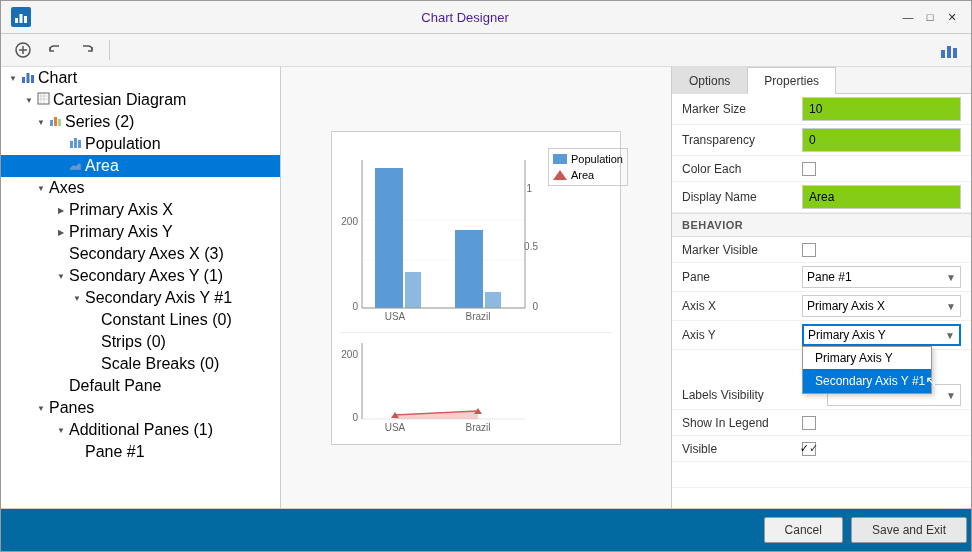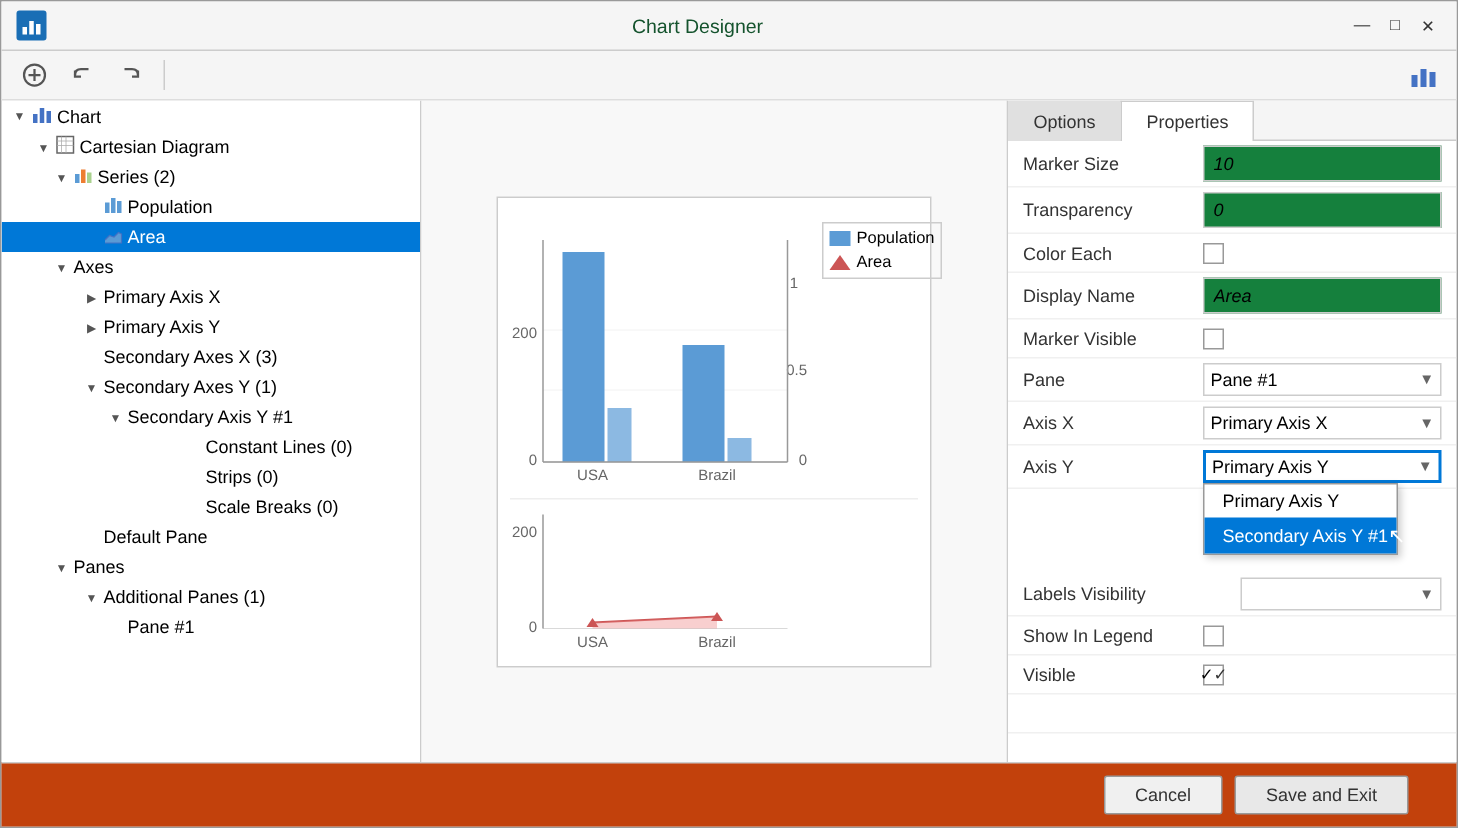--- a/index.html
+++ b/index.html
@@ -1,21 +1,21 @@
 <!DOCTYPE html>
 <html><head>
   <meta charset="utf-8">
   <style>
     * { box-sizing: border-box; margin: 0; padding: 0; }
     body { font-family: 'Segoe UI', Tahoma, Geneva, Verdana, sans-serif; font-size: 12px; background: #f0f0f0; }
 
     .window { width: 972px; height: 552px; background: #f5f5f5; border: 1px solid #999; display: flex; flex-direction: column; }
 
     .title-bar { background: #f5f5f5; border-bottom: 1px solid #ccc; padding: 6px 10px; display: flex; align-items: center; justify-content: space-between; }
-    .title-text { flex: 1; text-align: center; font-size: 13px; color: #14532d; }
+    .title-text { flex: 1; text-align: center; font-size: 13px; color: #4c1d95; }
     .title-icon { width: 20px; height: 20px; background: #1a6eb5; border-radius: 2px; display: flex; align-items: center; justify-content: center; }
     .window-controls { display: flex; gap: 4px; }
     .win-btn { width: 18px; height: 16px; border: none; background: transparent; cursor: pointer; font-size: 11px; color: #333; display: flex; align-items: center; justify-content: center; }
 
     .toolbar { background: #f5f5f5; border-bottom: 1px solid #ddd; padding: 4px 8px; display: flex; align-items: center; gap: 4px; }
     .toolbar-btn { width: 28px; height: 24px; border: 1px solid transparent; background: transparent; cursor: pointer; border-radius: 2px; display: flex; align-items: center; justify-content: center; font-size: 14px; color: #555; }
     .toolbar-separator { width: 1px; height: 20px; background: #ccc; margin: 0 4px; }
     .toolbar-right { margin-left: auto; }
 
     .main-content { display: flex; flex: 1; overflow: hidden; }
@@ -24,29 +24,29 @@
     .tree-panel { width: 280px; background: white; border-right: 1px solid #ccc; display: flex; flex-direction: column; }
     .tree-scroll { width: 100%; height: 100%; overflow-y: scroll; }
     .tree-item { display: flex; align-items: center; padding: 2px 4px; cursor: pointer; white-space: nowrap; }
     .tree-item.selected { background: #0078d7; color: white; }
     .tree-item.selected .item-icon { color: white; }
     .tree-toggle { width: 16px; height: 16px; display: flex; align-items: center; justify-content: center; font-size: 8px; color: #555; flex-shrink: 0; }
     .tree-toggle.expanded::before { content: '▼'; }
     .tree-toggle.collapsed::before { content: '▶'; }
     .tree-toggle.leaf::before { content: ''; }
     .item-icon { margin-right: 3px; font-size: 13px; }
-    .item-label { font-size: 12px; }
+    .item-label { font-size: 16px; }
 
     
     .indent-0 { padding-left: 4px; }
     .indent-1 { padding-left: 20px; }
     .indent-2 { padding-left: 32px; }
     .indent-3 { padding-left: 52px; }
     .indent-4 { padding-left: 68px; }
-    .indent-5 { padding-left: 84px; margin-left: 36px; }
+    .indent-5 { padding-left: 84px; }
 
     
     .tree-panel .tree-scroll::-webkit-scrollbar { width: 14px; }
     .tree-panel .tree-scroll::-webkit-scrollbar-track { background: #f0f0f0; }
     .tree-panel .tree-scroll::-webkit-scrollbar-thumb { background: #c0c0c0; border: 3px solid #f0f0f0; border-radius: 7px; }
 
     
     .chart-area { flex: 1; background: #f8f8f8; display: flex; flex-direction: column; align-items: center; justify-content: center; padding: 10px; position: relative; }
     .chart-legend { display: flex; flex-direction: column; gap: 4px; padding: 4px; border: 1px solid #ccc; font-size: 11px; }
     .legend-item { display: flex; align-items: center; gap: 4px; }
@@ -59,33 +59,33 @@
 
     .properties-panel { flex: 1; overflow-y: auto; padding: 0; background: white; }
     .properties-panel::-webkit-scrollbar { width: 14px; }
     .properties-panel::-webkit-scrollbar-track { background: #f0f0f0; }
     .properties-panel::-webkit-scrollbar-thumb { background: #c0c0c0; border: 3px solid #f0f0f0; border-radius: 7px; }
 
     .section-header { background: #f5f5f5; padding: 5px 10px; font-size: 11px; color: #555; font-weight: bold; border-bottom: 1px solid #ddd; border-top: 1px solid #ddd; letter-spacing: 0.5px; }
     .prop-row { display: flex; align-items: center; padding: 3px 10px; border-bottom: 1px solid #f0f0f0; min-height: 26px; }
     .prop-label { width: 120px; font-size: 12px; color: #333; flex-shrink: 0; }
     .prop-value { flex: 1; }
-    .prop-input { width: 100%; height: 22px; border: 1px solid #ccc; padding: 11px 6px; font-size: 12px; background: #15803d; font-style: italic; }
+    .prop-input { width: 100%; height: 22px; border: 1px solid #ccc; padding: 11px 6px; font-size: 12px; background: #84cc16; }
     .prop-checkbox { width: 14px; height: 14px; border: 1px solid #999; background: white; }
     .prop-checkbox.checked::after { content: '✓'; font-size: 11px; display: flex; align-items: center; justify-content: center; height: 100%; color: #333; }
     .prop-select { width: 100%; height: 22px; border: 1px solid #ccc; padding: 1px 4px; font-size: 12px; background: white; display: flex; align-items: center; justify-content: space-between; cursor: pointer; position: relative; }
     .prop-select-arrow { font-size: 10px; color: #666; }
 
     
     .dropdown-overlay { position: absolute; background: white; border: 1px solid #999; z-index: 100; box-shadow: 2px 2px 5px rgba(0,0,0,0.2); }
     .dropdown-item { padding: 4px 12px; font-size: 12px; cursor: pointer; white-space: nowrap; }
     .dropdown-item.selected { background: #0078d7; color: white; }
 
     
-    .bottom-bar { background: #c2410c; border-top: 1px solid #ccc; padding: 8px 32px; display: flex; justify-content: flex-end; gap: 8px; }
+    .bottom-bar { background: #0369a1; border-top: 1px solid #ccc; padding: 8px 4px; display: flex; justify-content: flex-end; gap: 8px; }
     .btn { padding: 5px 20px; border: 1px solid #999; background: #f0f0f0; cursor: pointer; font-size: 12px; border-radius: 2px; color: #333; }
     .btn-primary { background: #e8e8e8; }
   </style>
 </head>
 <body>
 
 <div class="window">
 
   <div class="title-bar">
     <div class="title-icon">
@@ -362,20 +362,21 @@
           </div>
         </div>
 
         <div class="prop-row">
           <span class="prop-label">Display Name</span>
           <div class="prop-value">
             <input class="prop-input" value="Area" style="">
           </div>
         </div>
 
+        <div class="section-header">BEHAVIOR</div>
 
         <div class="prop-row">
           <span class="prop-label">Marker Visible</span>
           <div class="prop-value">
             <div class="prop-checkbox" style="width:14px;height:14px;border:1px solid #999;background:white;"></div>
           </div>
         </div>
 
         <div class="prop-row">
           <span class="prop-label">Pane</span>
@@ -405,21 +406,21 @@
               <span class="prop-select-arrow">▼</span>
             </div>
 
             <div class="dropdown-overlay" style="top:22px; left:0; right:0; width:130px;">
               <div class="dropdown-item">Primary Axis Y</div>
               <div class="dropdown-item selected" style="display:flex; align-items:center; justify-content:space-between; padding-right:8px;">Secondary Axis Y #1<span style="font-size: 14px;">↖</span></div>
             </div>
           </div>
         </div>
 
-        <div class="prop-row" style="margin-top: 56px; gap: 25px;">
+        <div class="prop-row" style="margin-top: 31px; gap: 25px;">
           <span class="prop-label">Labels Visibility</span>
           <div class="prop-value">
             <div class="prop-select">
               <span></span>
               <span class="prop-select-arrow">▼</span>
             </div>
           </div>
         </div>
 
         <div class="prop-row">

